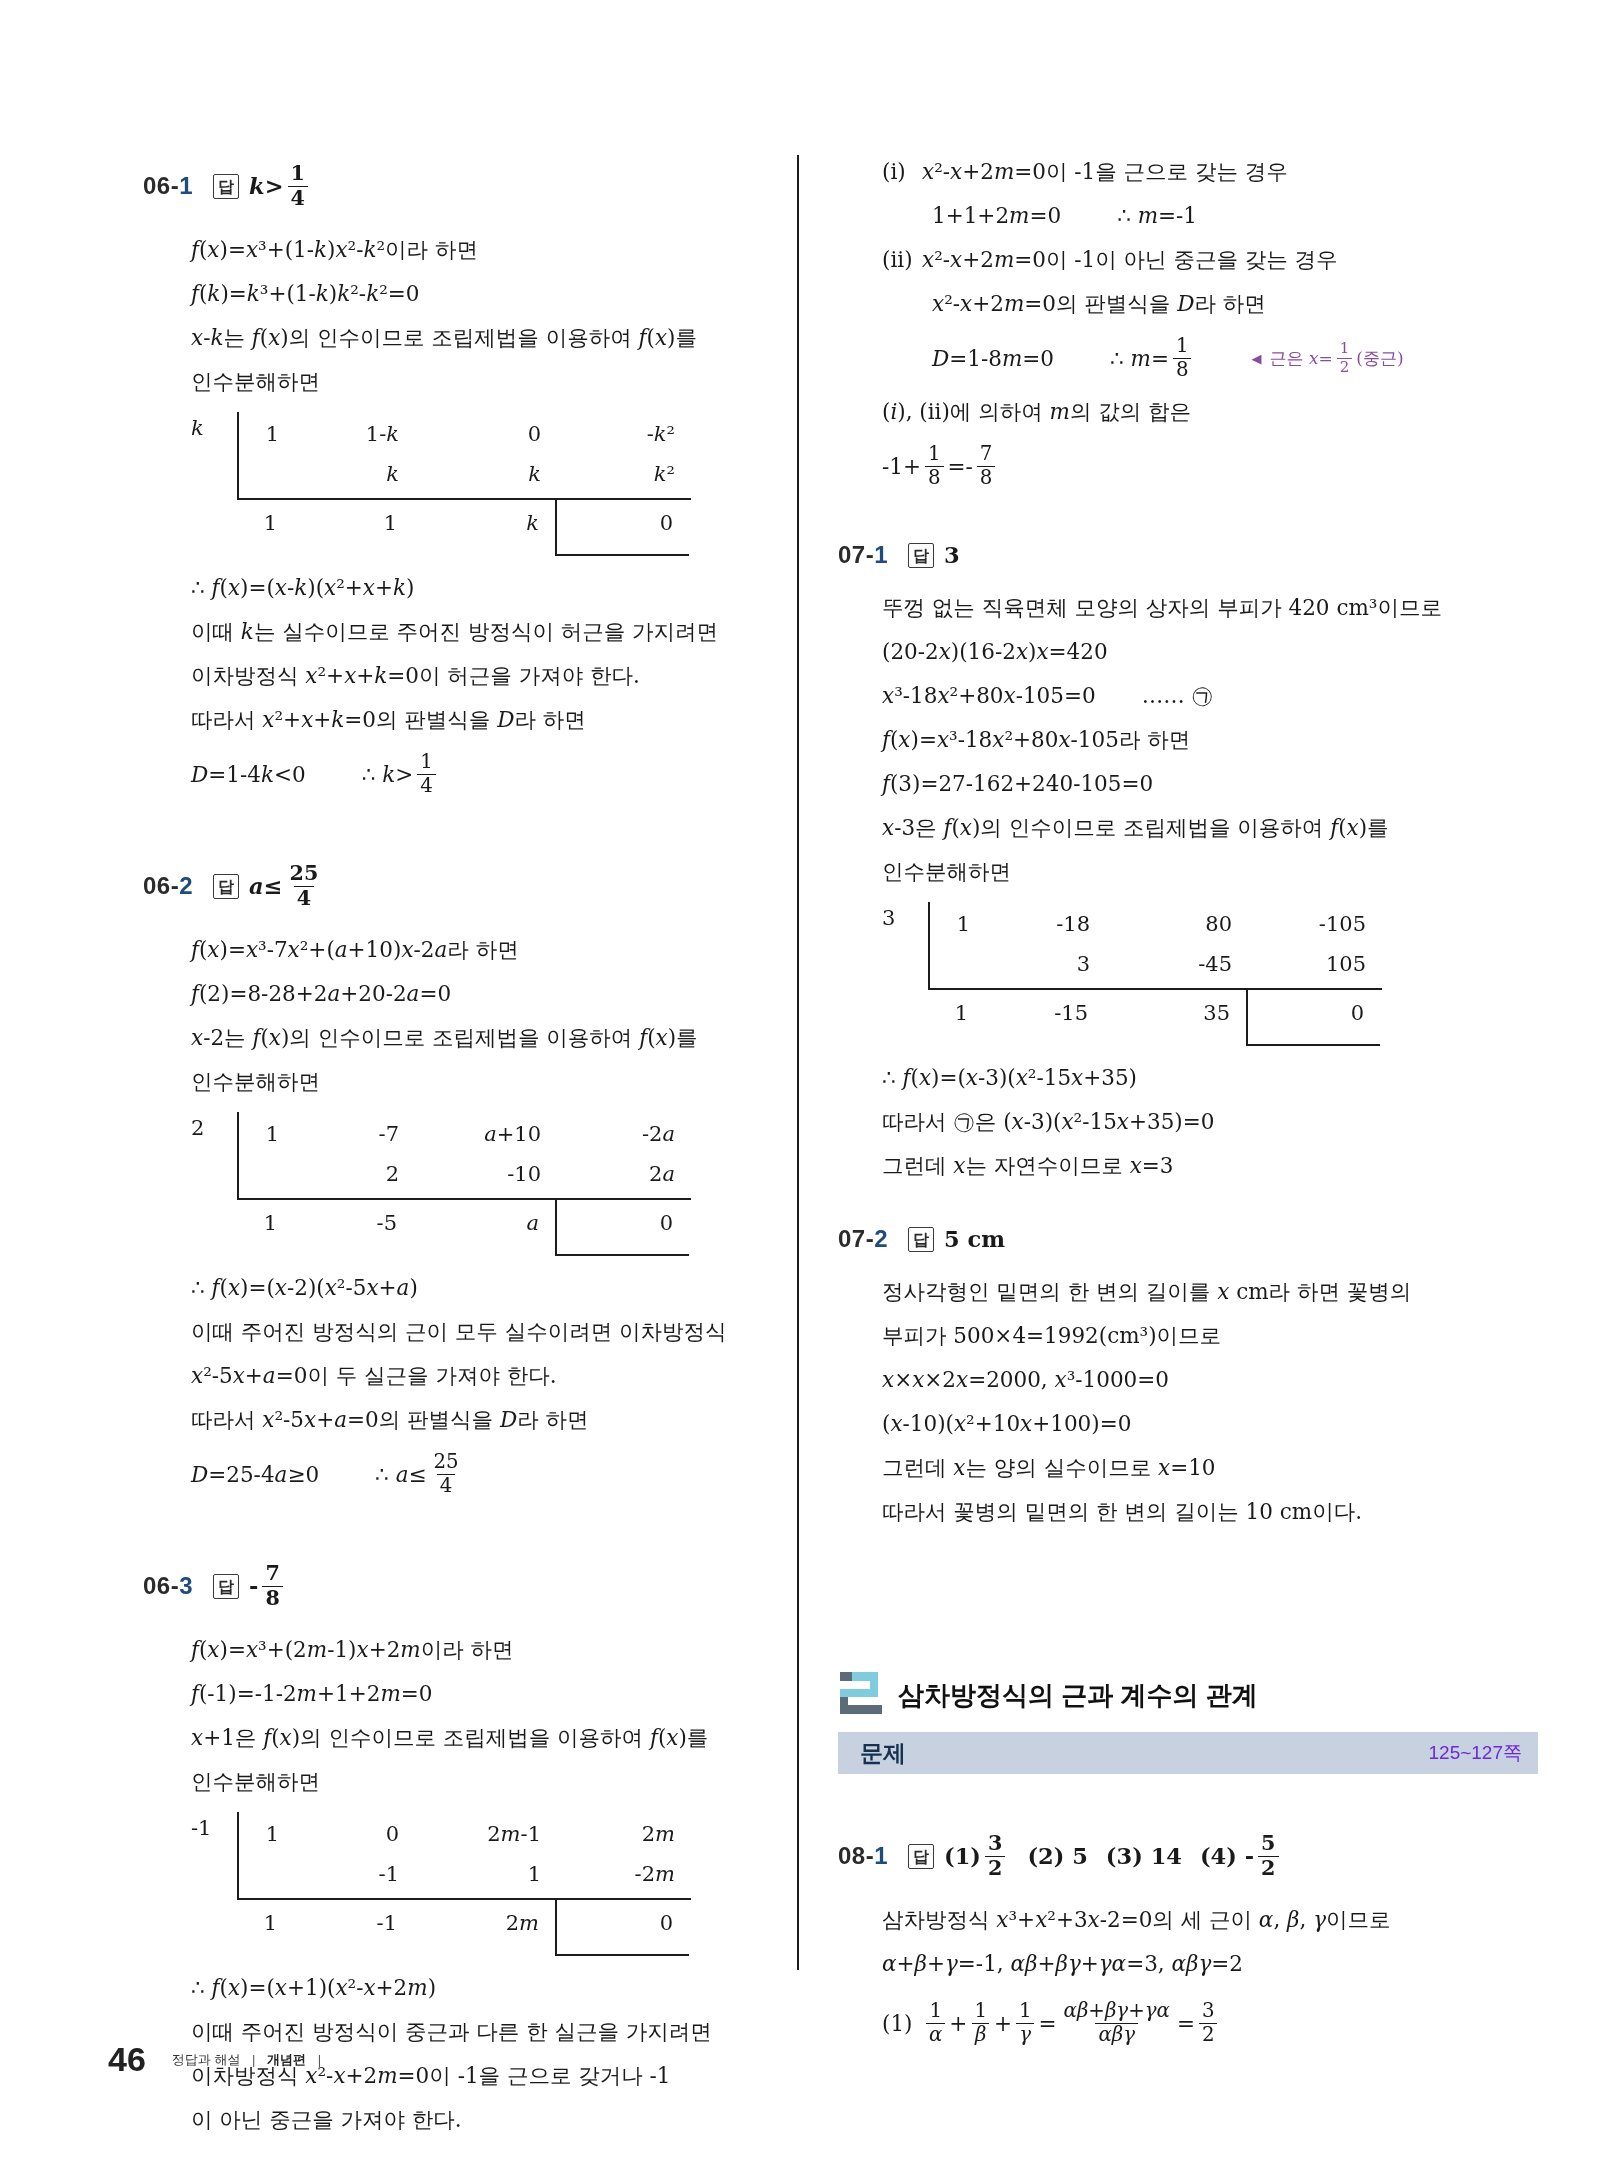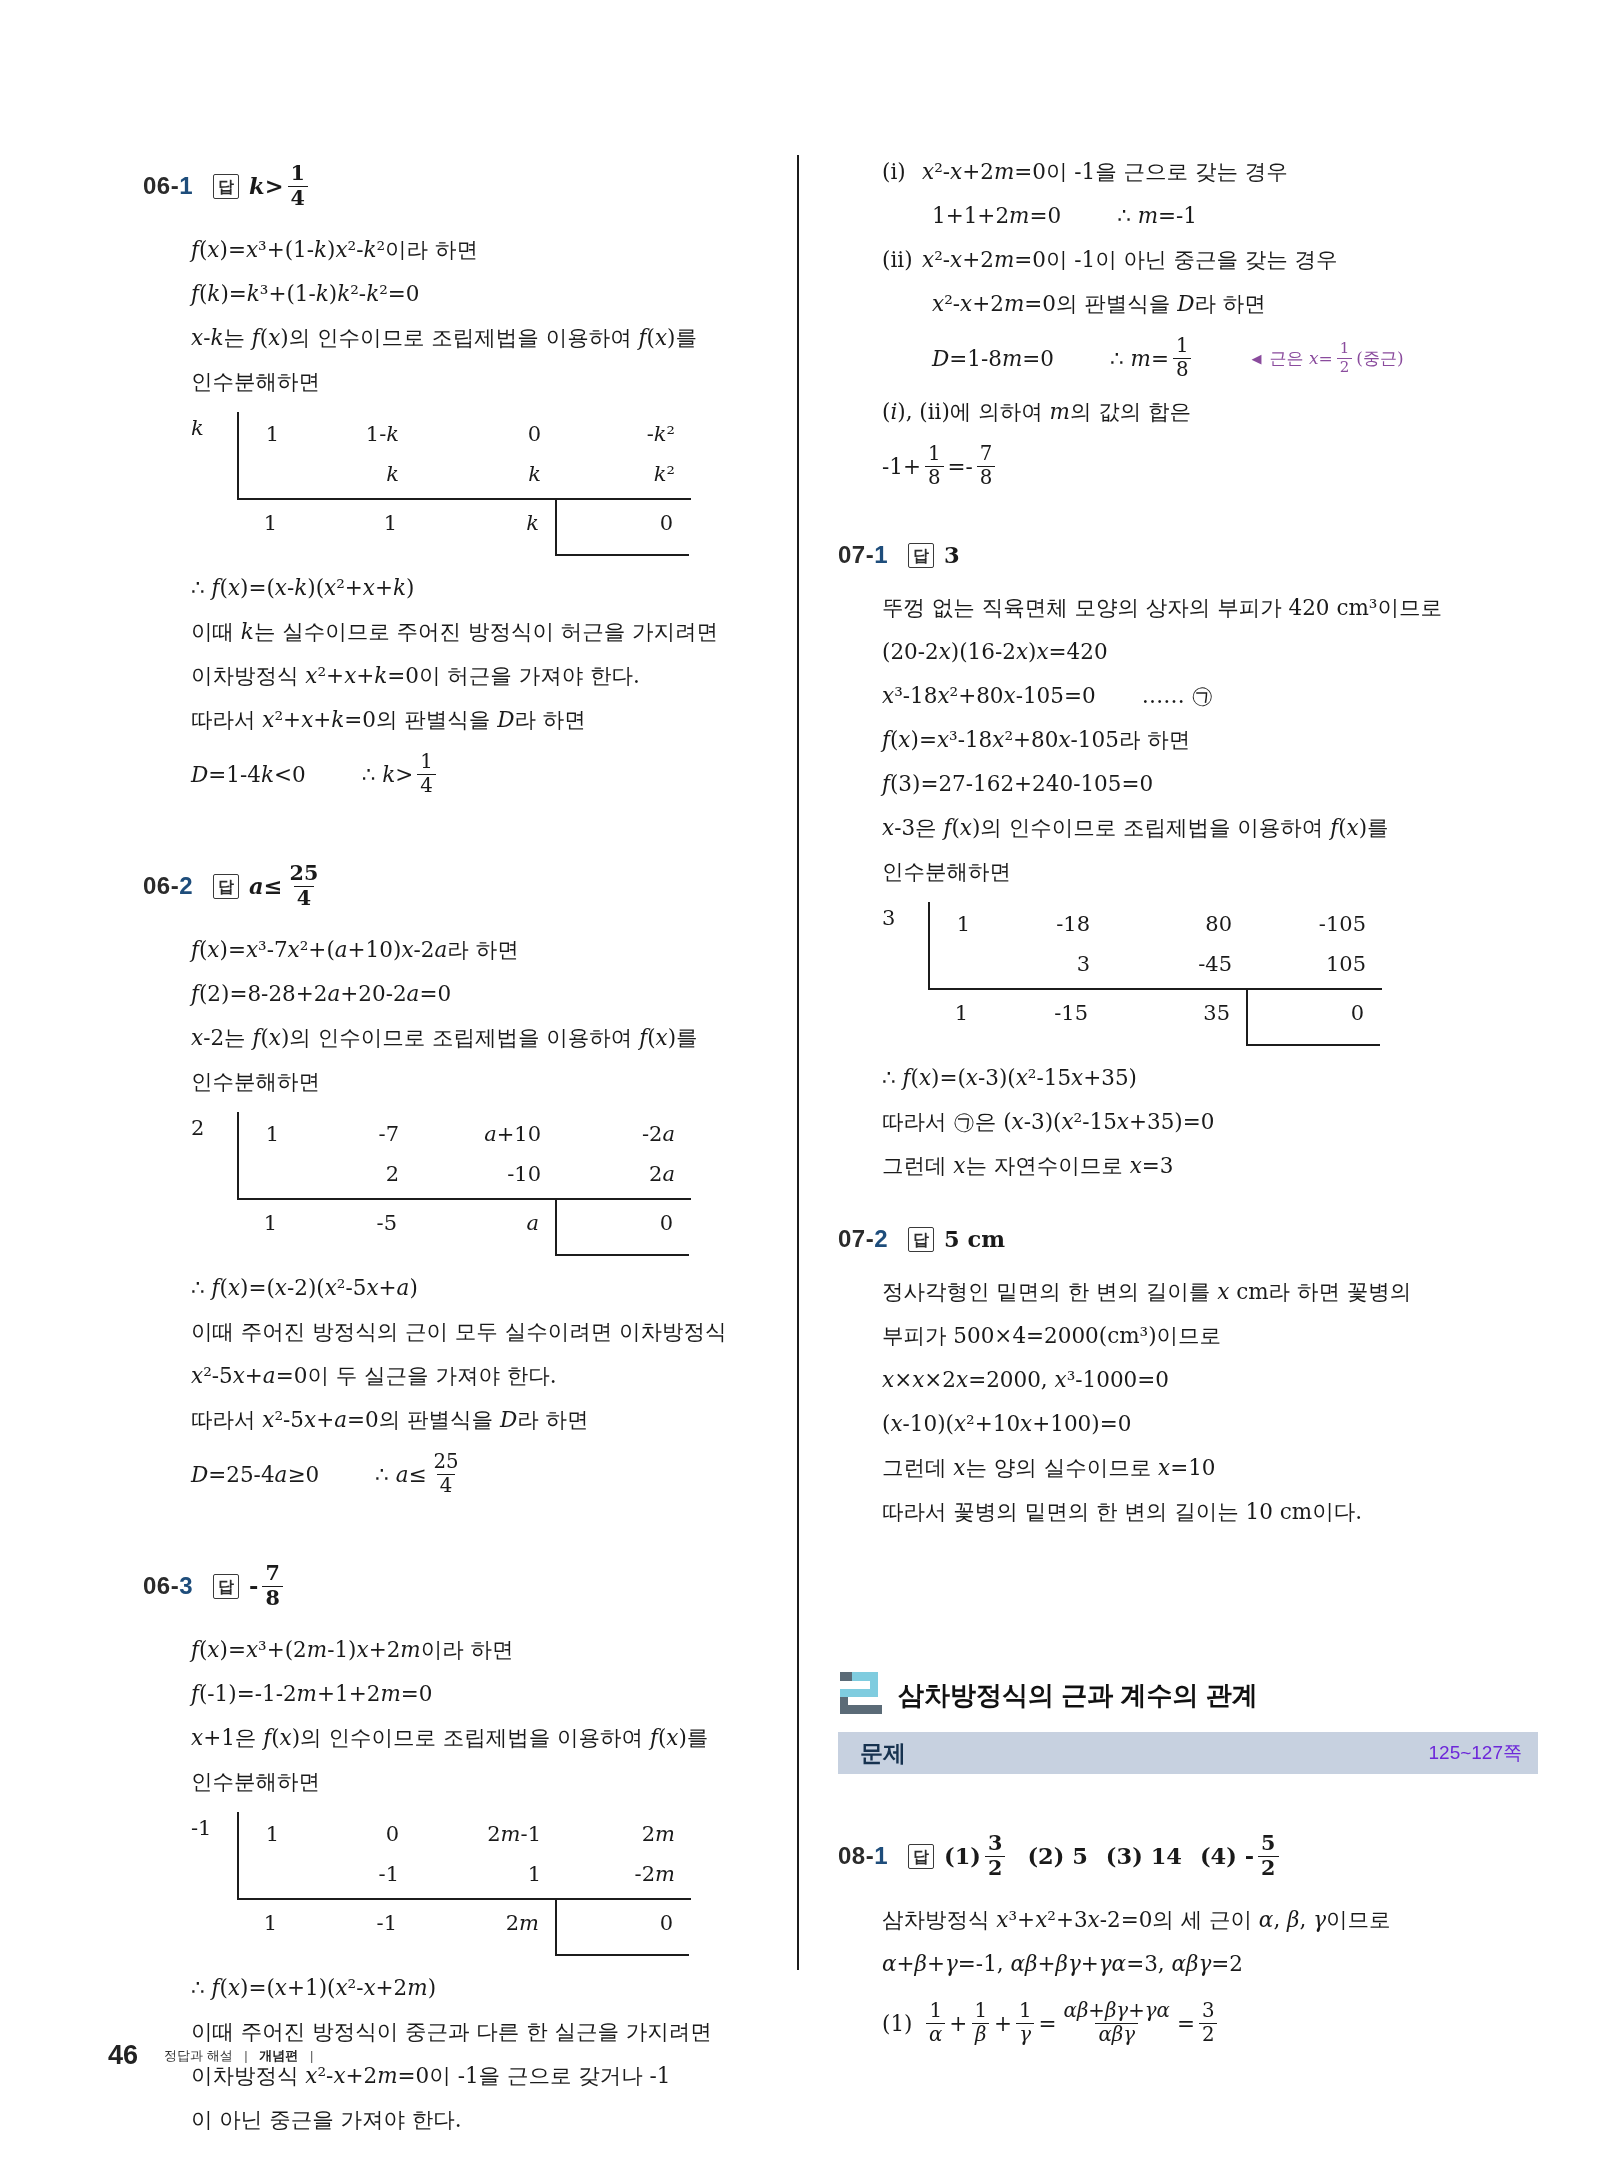--- a/index.html
+++ b/index.html
@@ -58,21 +58,21 @@
   .sec-bar .bar-pages{font-size:19px;color:#6d28d9;padding-right:16px;}
 
   
   .note{color:#8a4b9d;font-size:17px;margin-left:56px;display:inline-flex;align-items:center;white-space:nowrap;font-family:"DejaVu Serif",serif;}
   .note .arrow{font-size:13px;margin-right:8px;font-family:"DejaVu Sans",sans-serif;}
   .note .frac{font-size:15px;}
   .dots{margin-left:46px;}
 
   
   .footer{position:absolute;left:108px;top:2040px;display:flex;align-items:center;}
-  .fnum{font-size:27px;font-weight:bold;color:#222;font-family:"Liberation Sans",sans-serif;}
+  .fnum{font-size:34px;font-weight:bold;color:#222;font-family:"Liberation Sans",sans-serif;}
   .ftext{font-size:13px;color:#333;margin-left:26px;}
   .ftext b{color:#222;}
   .fsep{margin:0 8px;color:#555;}
 
   .blk{margin-bottom:44px;}
   i{font-style:italic;}
 </style>
 </head>
 <body>
 
@@ -345,21 +345,21 @@
     </section>
 
     <section style="margin-top:26px;">
       <div class="phead">
         <span class="pno"><span>07-</span><span class="pno-suf">2</span></span>
         <span class="abox">답</span>
         <span class="aval">5 cm</span>
       </div>
       <div class="pbody">
         <div class="ln">정사각형인 밑면의 한 변의 길이를 <i>x</i> cm라 하면 꽃병의</div>
-        <div class="ln">부피가 500×4=2000(cm³)이므로</div>
+        <div class="ln">부피가 500×4=1992(cm³)이므로</div>
         <div class="ln"><i>x</i>×<i>x</i>×2<i>x</i>=2000, <i>x</i>³-1000=0</div>
         <div class="ln">(<i>x</i>-10)(<i>x</i>²+10<i>x</i>+100)=0</div>
         <div class="ln">그런데 <i>x</i>는 양의 실수이므로 <i>x</i>=10</div>
         <div class="ln">따라서 꽃병의 밑면의 한 변의 길이는 10 cm이다.</div>
       </div>
     </section>
 
     <div class="sec-head">
       <span class="sec-logo">
         <svg width="46" height="42" viewBox="0 0 46 42" aria-hidden="true">

